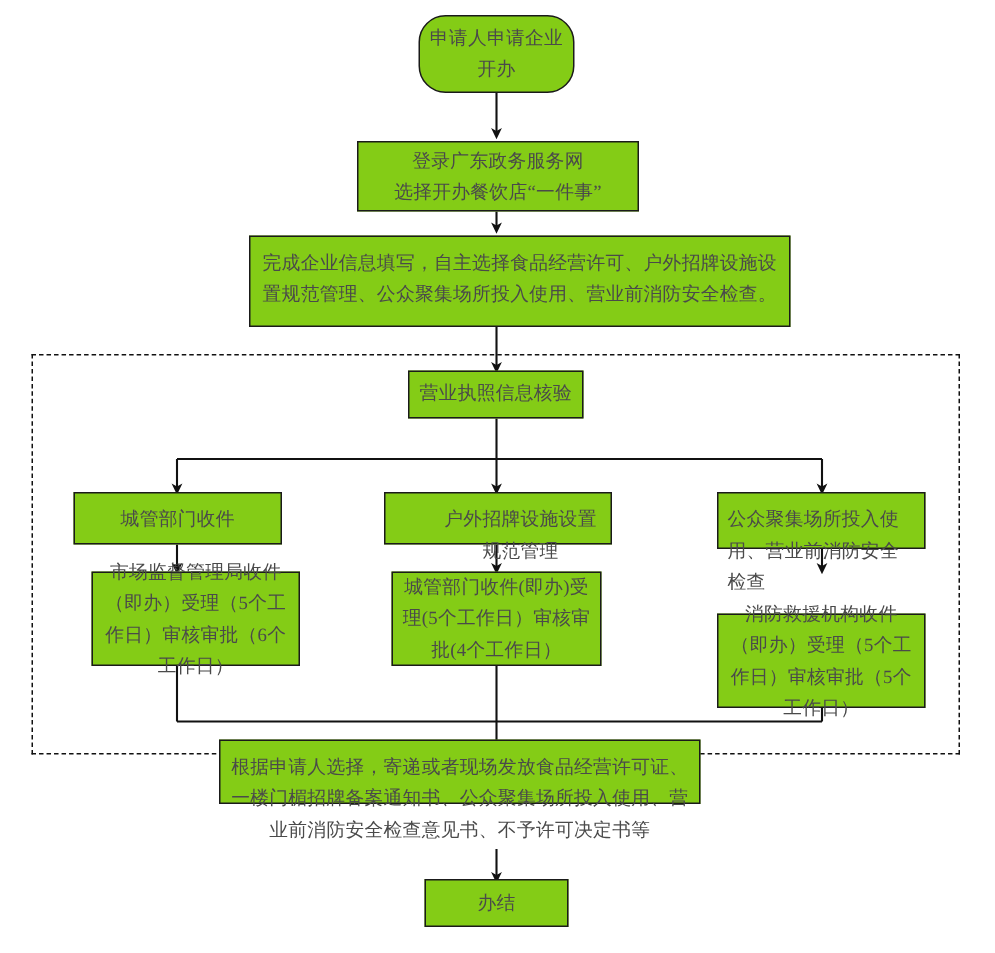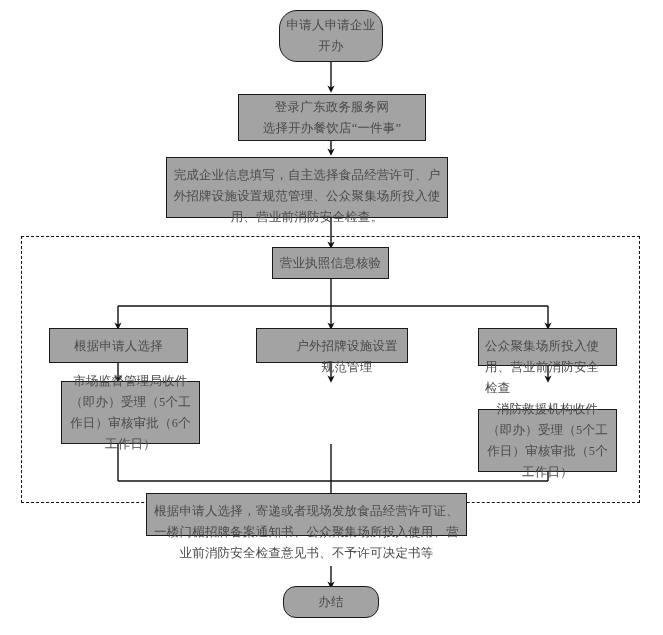--- a/index.html
+++ b/index.html
@@ -6,21 +6,21 @@
   body{
     width:663px;height:635px;position:relative;overflow:hidden;
     font-family:"Liberation Serif","DejaVu Serif",serif;
     color:#4a4a4a;
   }
   #canvas{position:absolute;left:0;top:0;width:663px;height:635px;}
   svg.wires{position:absolute;left:0;top:0;width:663px;height:635px;pointer-events:none;}
   .node{
     position:absolute;
     border:1px solid #1a1a1a;
-    background:#a3a3a3;
+    background:#84cc16;
     box-sizing:border-box;
     display:flex;
     align-items:center;
     justify-content:center;
     text-align:center;
     font-size:12.5px;
     line-height:21px;
     color:#4a4a4a;
     padding:3px 6px;
     letter-spacing:0.2px;
@@ -75,50 +75,53 @@
 
   <div class="node rounded" style="left:279px;top:10px;width:104px;height:52px;">
     <span style="white-space:pre-line;">申请人申请企业开办</span>
   </div>
 
   <div class="node" style="left:238px;top:94px;width:188px;height:47px;">
     <span style="white-space:pre-line;">登录广东政务服务网
 选择开办餐饮店“一件事”</span>
   </div>
 
-  <div class="node topalign" style="left:166px;top:157px;width:282px;height:61px;">
+  <div class="node topalign" style="left:166px;top:157px;width:361px;height:61px;">
     <span>完成企业信息填写，自主选择食品经营许可、户外招牌设施设置规范管理、公众聚集场所投入使用、营业前消防安全检查。</span>
   </div>
 
-  <div class="node" style="left:272px;top:247px;width:117px;height:32px;">
+  <div class="node" style="left:272px;top:247px;width:117px;height:32px;font-family:Liberation Mono, monospace;">
     <span>营业执照信息核验</span>
   </div>
 
   <div class="node topalign" style="left:49px;top:328px;width:139px;height:35px;">
-    <span>根据申请人选择</span>
+    <span>城管部门收件</span>
   </div>
 
   <div class="node topalign" style="left:256px;top:328px;width:152px;height:35px;padding-left:36px;">
     <span>户外招牌设施设置规范管理</span>
   </div>
 
   <div class="node topalign" style="left:478px;top:328px;width:139px;height:38px;">
     <span style="text-align:left;">公众聚集场所投入使用、营业前消防安全检查</span>
   </div>
 
   <div class="node" style="left:49px;top:381px;width:139px;height:63px;margin-left:12px;">
     <span>市场监督管理局收件（即办）受理（5个工作日）审核审批（6个工作日）</span>
   </div>
 
+  <div class="node" style="left:261px;top:381px;width:140px;height:63px;">
+    <span>城管部门收件(即办)受理(5个工作日）审核审批(4个工作日）</span>
+  </div>
 
   <div class="node" style="left:478px;top:381px;width:139px;height:63px;margin-top:28px;">
     <span>消防救援机构收件（即办）受理（5个工作日）审核审批（5个工作日）</span>
   </div>
 
   <div class="node topalign" style="left:146px;top:493px;width:321px;height:43px;">
     <span>根据申请人选择，寄递或者现场发放食品经营许可证、一楼门楣招牌备案通知书、公众聚集场所投入使用、营业前消防安全检查意见书、不予许可决定书等</span>
   </div>
 
-  <div class="node rounded" style="left:283px;top:586px;width:96px;height:32px;border-radius:13px;">
+  <div class="node rounded" style="left:283px;top:586px;width:96px;height:32px;border-radius:0;">
     <span>办结</span>
   </div>
 
 </div>
 
 </body></html>

